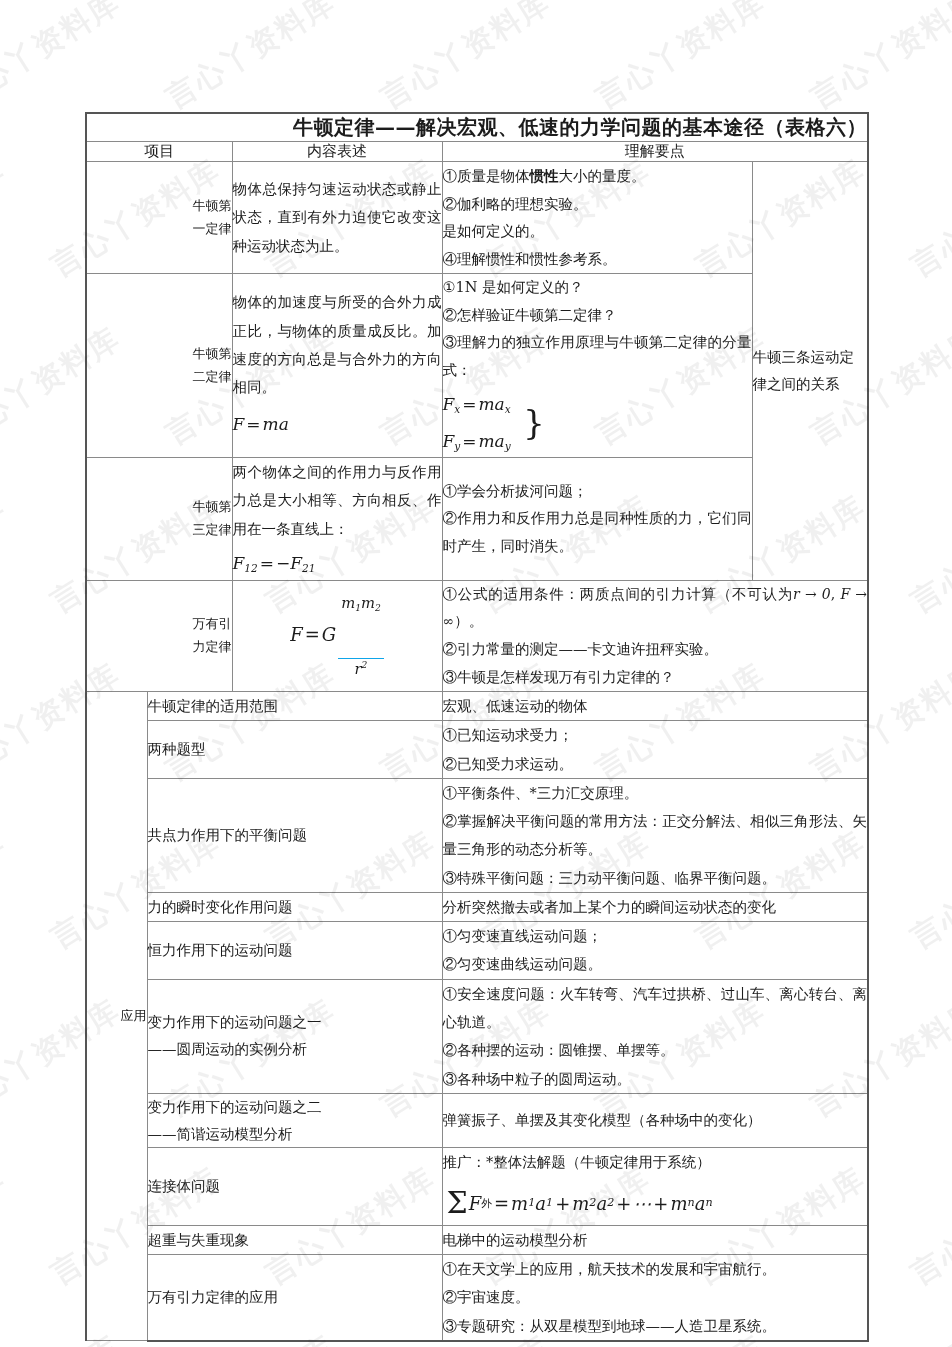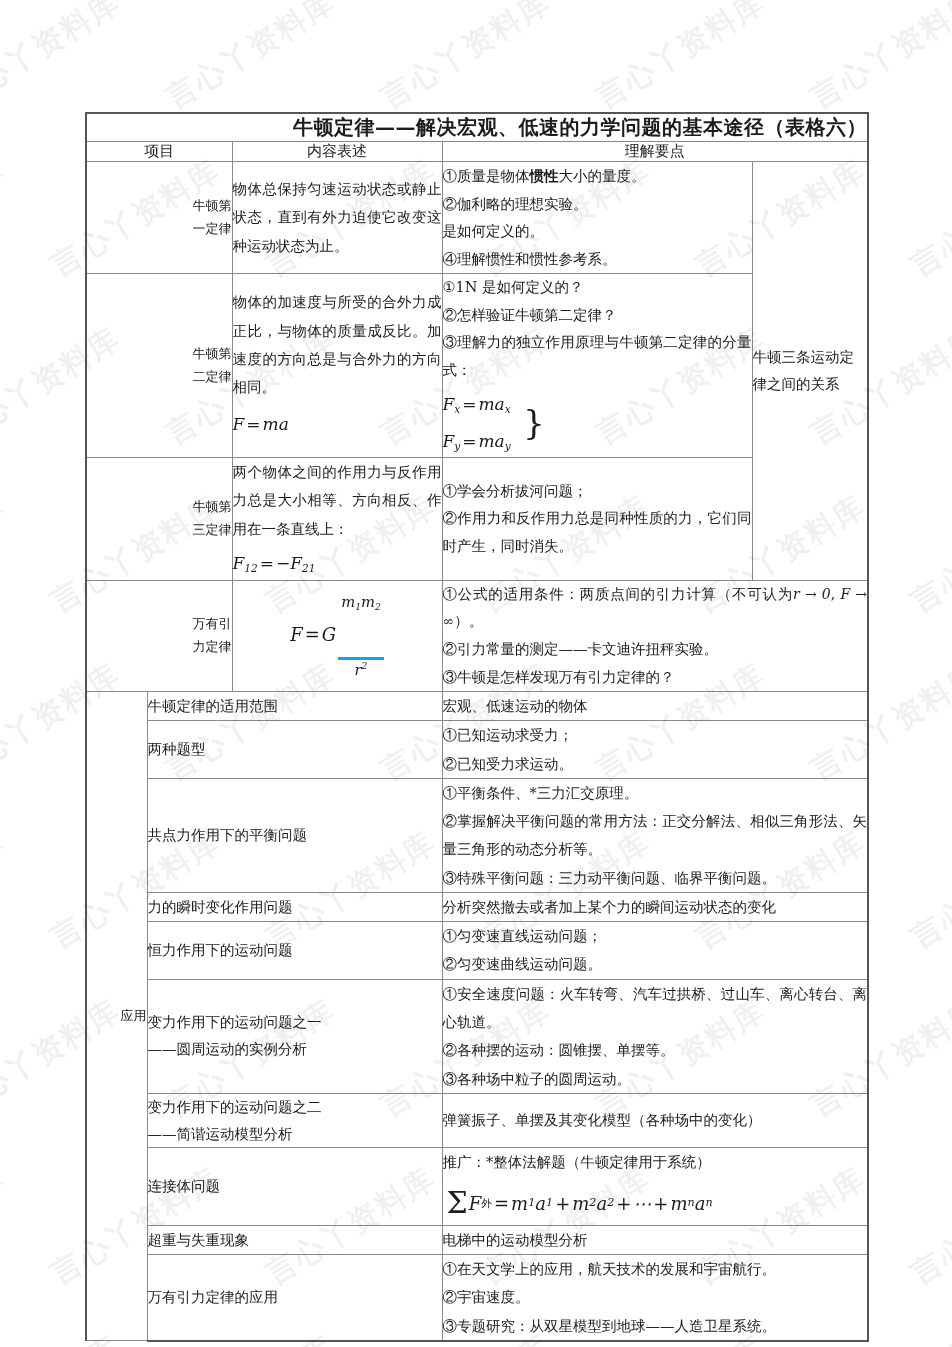--- a/index.html
+++ b/index.html
@@ -133,21 +133,21 @@
     display: inline-block;
     vertical-align: middle;
     text-align: center;
     font-size: 0.82em;
     line-height: 1.15;
     margin-left: 2px;
   }
   .frac .num { display: block; padding: 0 3px 1px 3px; }
   .frac .den {
     display: block;
-    border-top: 3px solid #0ea5e9;
+    border-top: 1px solid #0ea5e9;
     padding: 1px 3px 0 3px;
     margin-top: 44px;
   }
 
   
   .comp-wrap {
     display: flex;
     align-items: center;
     gap: 12px;
     padding-top: 4px;

